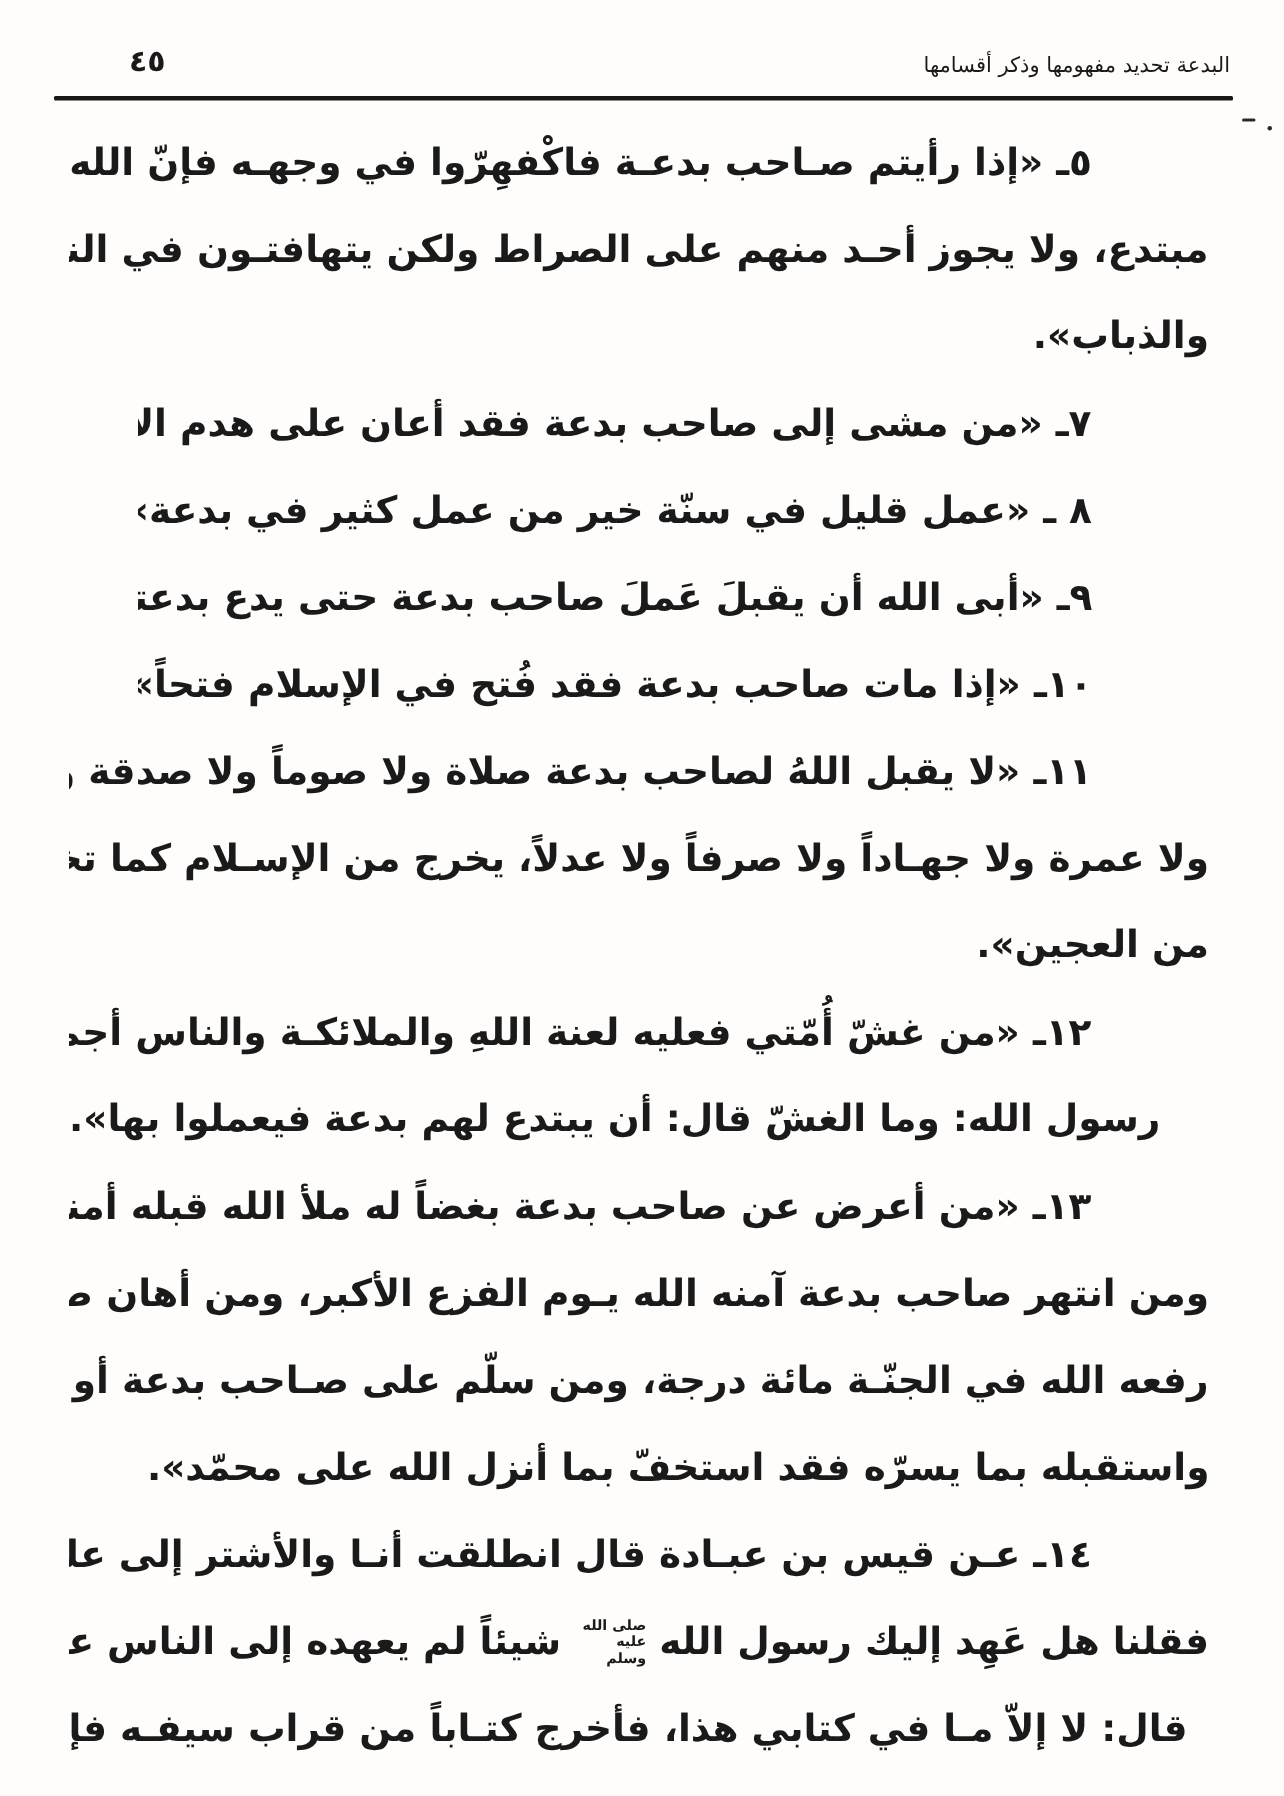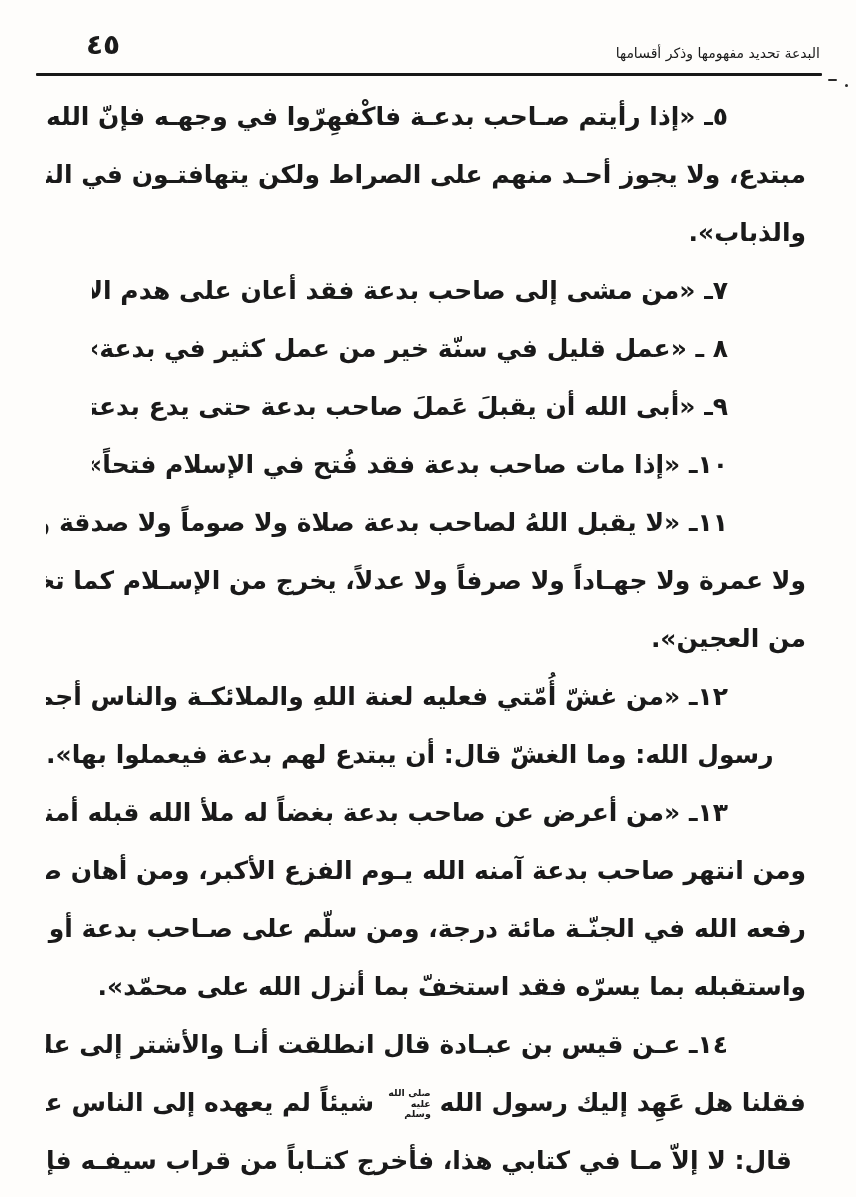--- a/index.html
+++ b/index.html
@@ -13,21 +13,21 @@
     direction:rtl;
     overflow:hidden;
   }
   .hdr{
     display:flex;
     justify-content:space-between;
     align-items:flex-end;
     padding:28px 36px 4px 86px;
   }
   .hdr-title{font-size:14px;font-weight:normal;letter-spacing:-0.5px;}
-  .hdr-num{font-size:28px;font-weight:bold;}
+  .hdr-num{font-size:20px;font-weight:bold;}
   .rule{height:3px;background:#181818;margin:8px 34px 0 36px;border-radius:1px;}
   main{padding:12px 50px 0 46px;}
   .ln{
     height:58px;line-height:58px;
     font-size:25px;font-weight:bold;
     overflow:hidden;
   }
   .jl{ text-align:justify; text-align-last:justify; white-space:nowrap; }
   .rl{ text-align:right; white-space:nowrap;margin-left:46px; }
   .ll{ text-align:left;  white-space:nowrap; }

